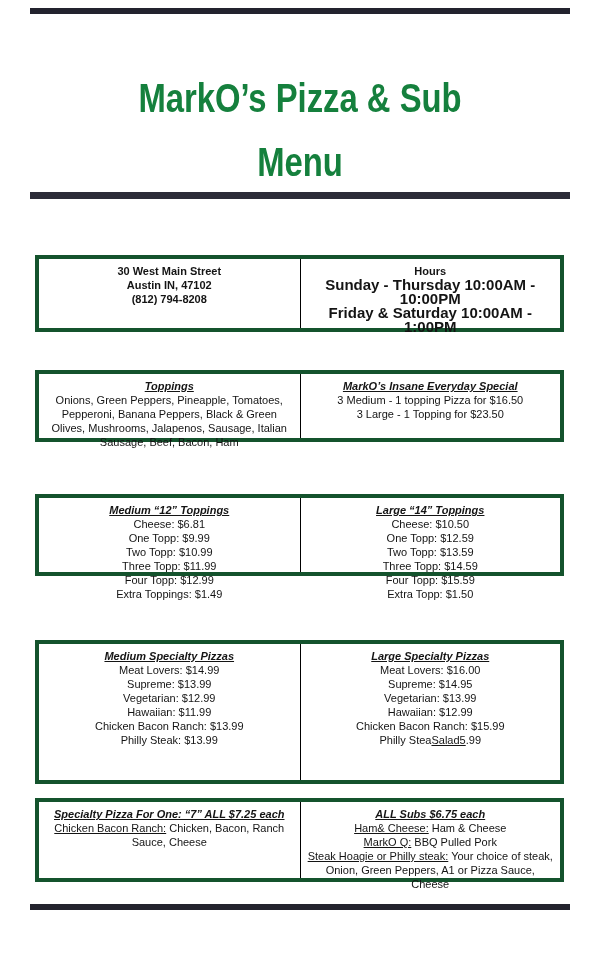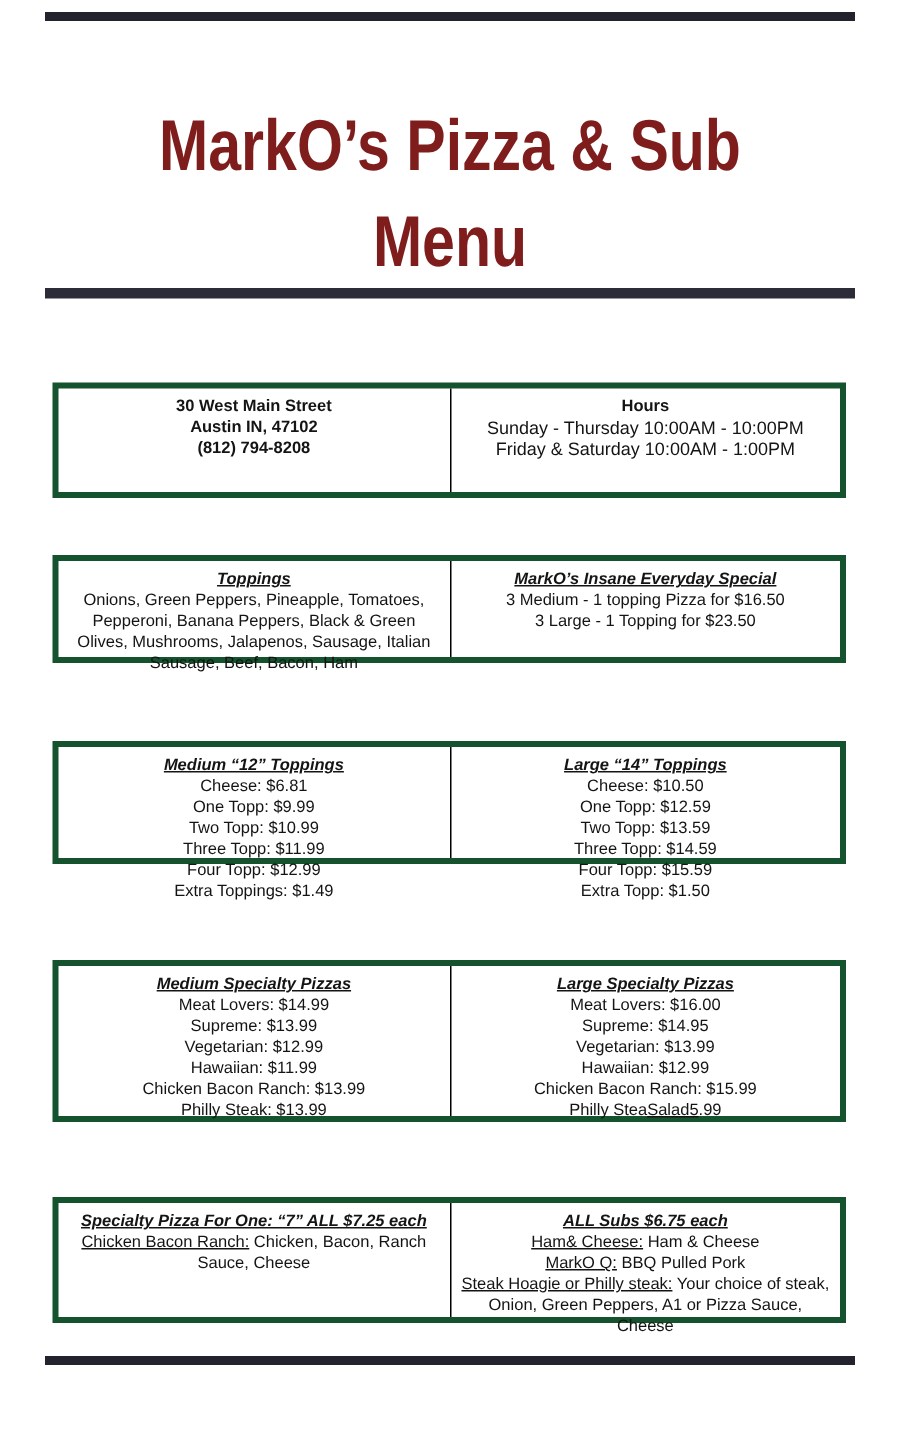--- a/index.html
+++ b/index.html
@@ -8,35 +8,35 @@
     width:600px;height:960px;
     background:#ffffff;
     font-family:"Liberation Sans",sans-serif;
     color:#141414;
     overflow:hidden;
   }
   .bar{position:absolute;left:30px;right:30px;height:6px;background:#23232e;}
   .top-bar{top:8px;}
   .bottom-bar{top:904px;}
   .title{position:absolute;top:66px;left:0;right:0;margin:0;text-align:center;
-    font-size:48px;font-weight:bold;line-height:64px;color:#7f1d1d;}
+    font-size:40px;font-weight:bold;line-height:64px;color:#15803d;}
   .title-line{display:block;transform:scaleX(.82);}
   .rule{position:absolute;top:192px;left:30px;right:30px;height:7px;background:#2c2c38;}
   .box{position:absolute;left:35px;width:529px;border:4px solid #14532d;display:flex;box-sizing:border-box;}
   .cell{width:50%;box-sizing:border-box;padding:5px 7px;text-align:center;font-size:11px;line-height:14px;}
   .cell + .cell{border-left:1px solid #000;}
   .row-contact{top:255px;height:77px;}
   .row-toppings{top:370px;height:72px;}
   .row-sizes{top:468px;height:82px;margin-top:26px;}
-  .row-specialty{top:640px;height:108px;}
+  .row-specialty{top:640px;height:144px;}
   .row-bottom{top:798px;height:84px;}
   .cell-heading{font-weight:bold;font-style:italic;text-decoration:underline;font-size:11px;line-height:14px;}
   .cell-heading.plain{font-style:normal;text-decoration:none;}
   .bold-lines .menu-line{font-weight:bold;}
-  .hours-lines .menu-line{font-size:12px;}
+  .hours-lines .menu-line{font-size:15px;font-weight:bold;}
   .menu-line{font-size:11px;line-height:14px;}
   .u{text-decoration:underline;}
 </style>
 </head>
 <body>
 
 <div class="page">
 
   <div class="bar top-bar"></div>
 

